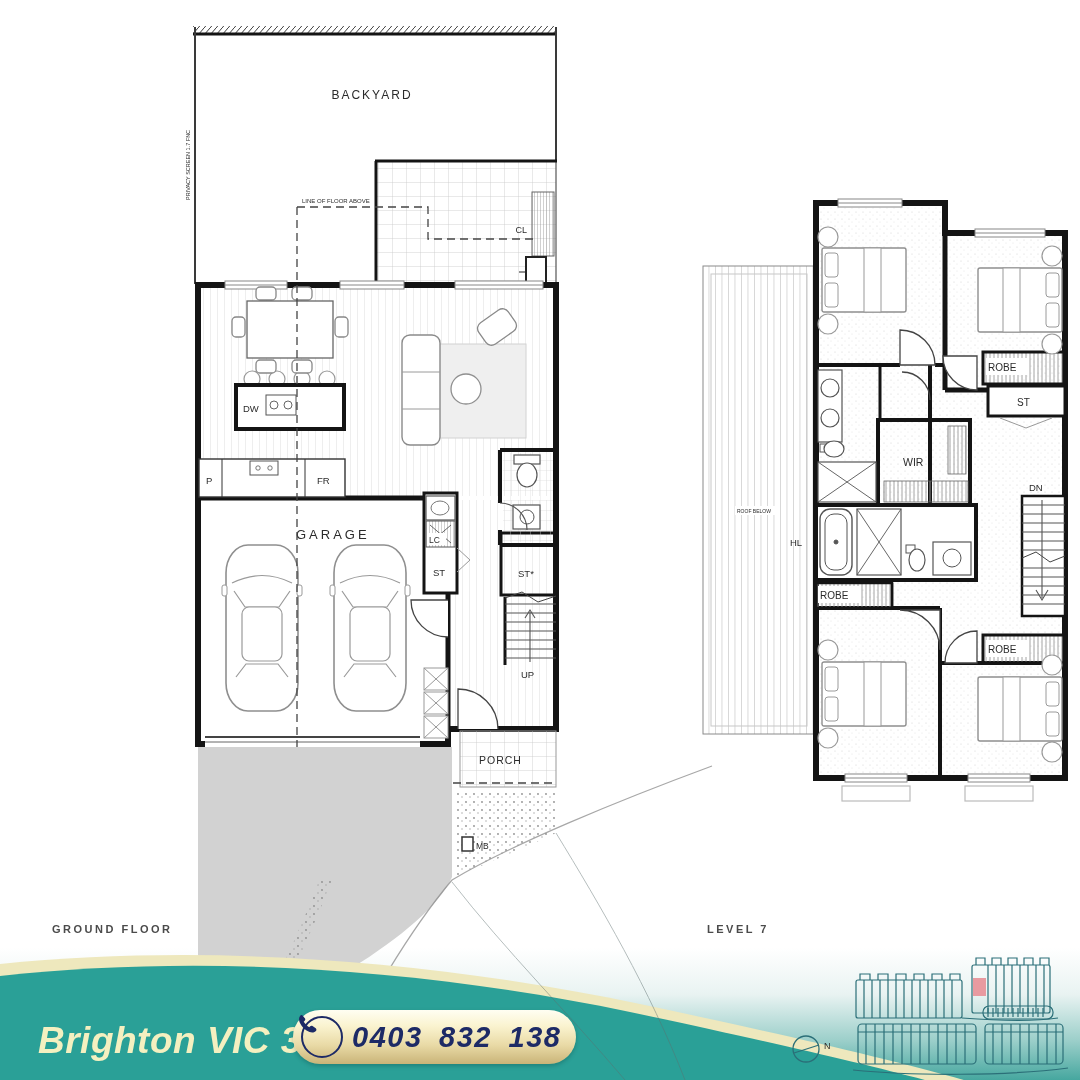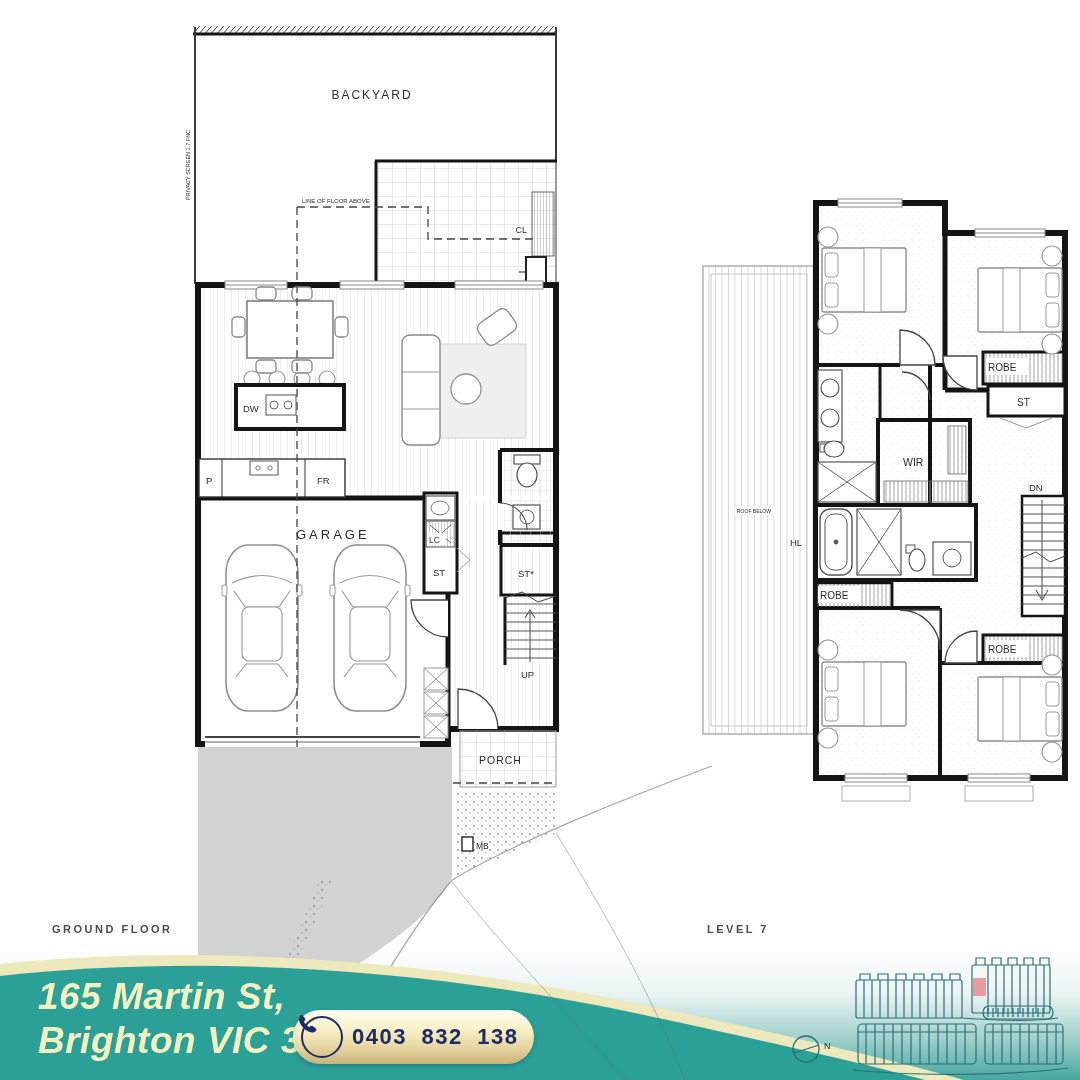--- a/index.html
+++ b/index.html
@@ -21,22 +21,23 @@
     display:inline-flex;align-items:center;gap:9px;padding:0 15px 0 8px;
     border-radius:28px;
     background:linear-gradient(180deg,#fffef2 0%,#faf3cf 30%,#e9daa6 65%,#c9b478 100%);
     box-shadow:0 2px 4px rgba(0,40,40,.25);
   }
   .phone-circle{
     width:38px;height:38px;border:2.5px solid #1d2a66;border-radius:50%;
     display:flex;align-items:center;justify-content:center;flex:0 0 auto;
   }
   .phone-number{
-    color:#1d2a66;font-weight:700;font-size:22px;letter-spacing:1.5px;word-spacing:7px;
+    color:#1d2a66;font-weight:700;font-size:29px;letter-spacing:1.5px;word-spacing:7px;
     white-space:nowrap;
+    font-style:italic;
   }
 </style>
 </head>
 <body>
 
 <div class="stage">
 
 <svg width="1080" height="1080" viewBox="0 0 1080 1080">
   <defs>
     <pattern id="grid14" width="14" height="14" patternUnits="userSpaceOnUse">
@@ -435,21 +436,20 @@
   <g stroke="#2b6f78" stroke-width="1.3" fill="none">
     <circle cx="806" cy="1049" r="13"></circle>
     <line x1="794" y1="1053" x2="819" y2="1045"></line>
     <text x="824" y="1049" font-size="9" fill="#2b6f78" stroke="none">N</text>
   </g>
 </svg>
 
 <div class="plan-title" style="left:52px;top:923px;">GROUND FLOOR</div>
 <div class="plan-title" style="left:707px;top:923px;">LEVEL 7</div>
 
-<div class="addr" style="top:978px;">165 Martin St,</div>
 <div class="addr" style="top:1022px;">Brighton VIC 3186</div>
 
 <div class="phone-pill">
   <span class="phone-circle">
     <svg width="26" height="26" viewBox="0 0 40 40">
       <path d="M11.5 8.5 C9 11 8.5 15 10.5 19.5 C13.5 26 19 31.5 25.5 34 C30 35.5 33.5 34.5 35.5 32 C36.5 30.5 36 29 35 28 L30 24.5 C29 23.8 27.5 24 26.5 25 L25 26.5 C22 24.5 18.5 21 16.5 18 L18 16.5 C19 15.5 19.2 14 18.5 13 L15 8.8 C14 7.5 12.5 7.5 11.5 8.5 Z" fill="#1d2a66"></path>
     </svg>
   </span>
   <span class="phone-number">0403 832 138</span>
 </div>

